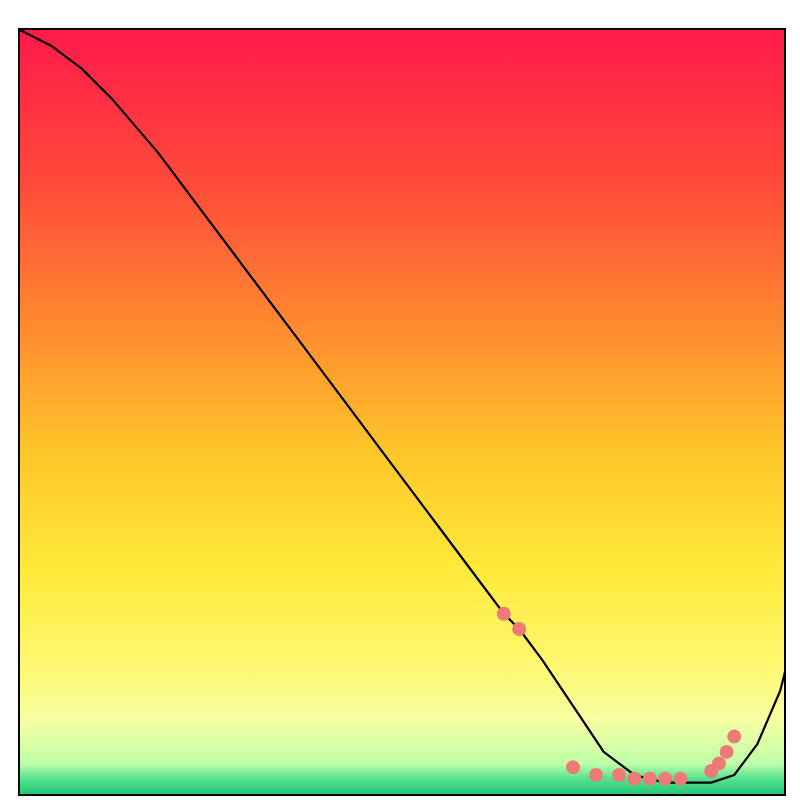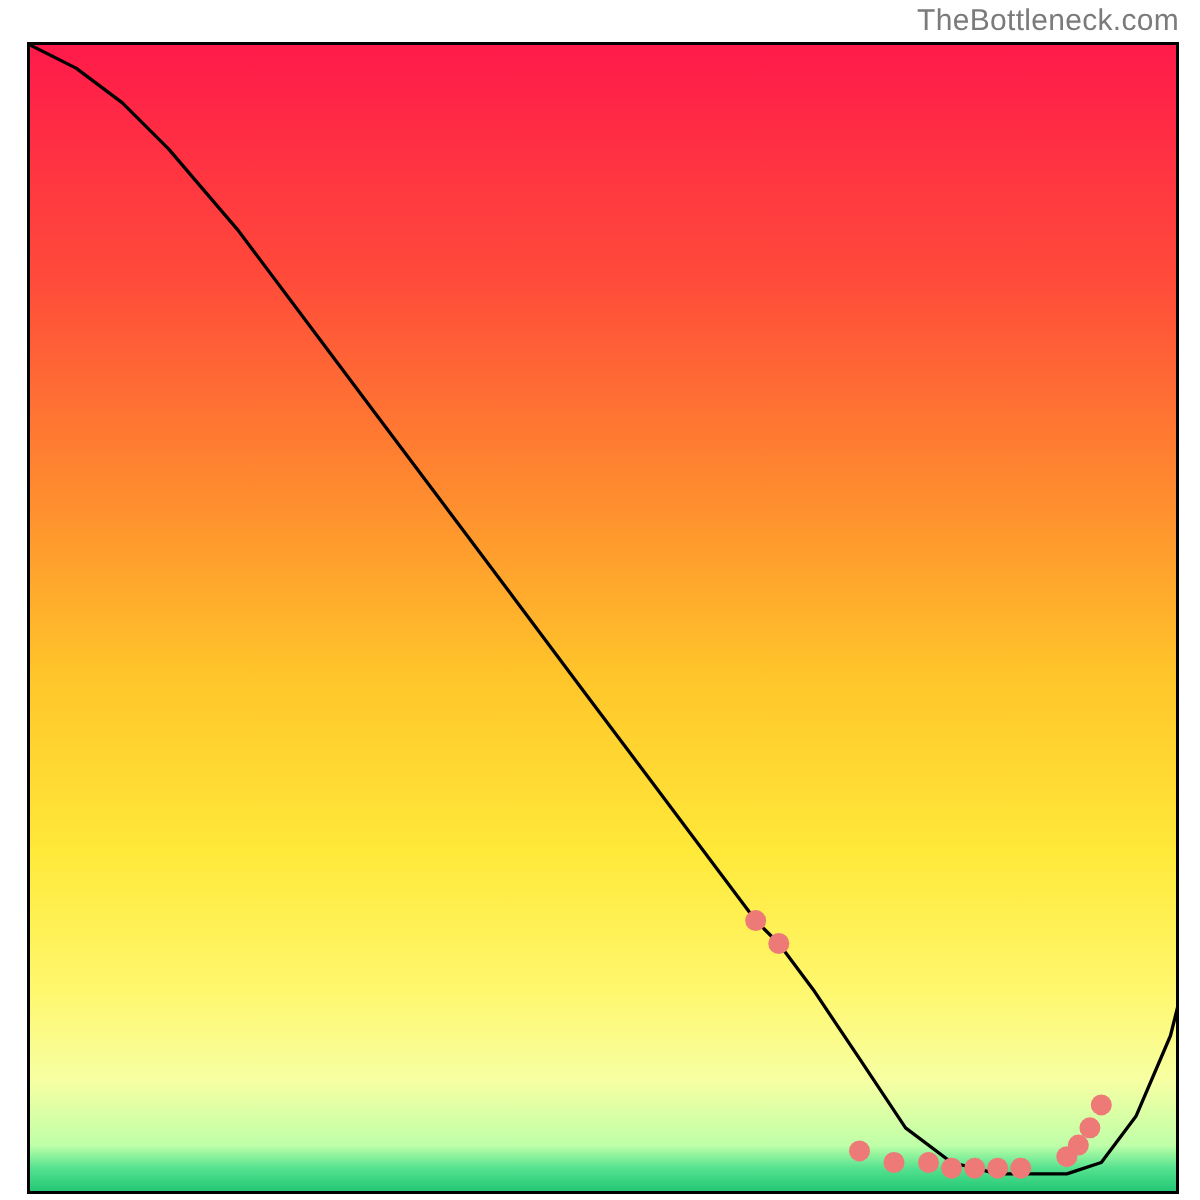--- a/index.html
+++ b/index.html
@@ -42,21 +42,20 @@
     fill: none;
     stroke: #000;
     stroke-width: 2.2;
     stroke-linejoin: round;
   }
 </style>
 </head>
 <body>
 <div class="stage">
 
-  <div class="watermark">TheBottleneck.com</div>
 
   <div class="plot-box">
 
     <svg class="gradient" width="768" height="768" preserveAspectRatio="none">
       <defs>
         <linearGradient id="bggrad" x1="0" y1="0" x2="0" y2="1">
 
           <stop offset="0" stop-color="#ff1a4a"></stop>
           <stop offset="0.20" stop-color="#ff4a3a"></stop>
           <stop offset="0.40" stop-color="#ff8f2e"></stop>

